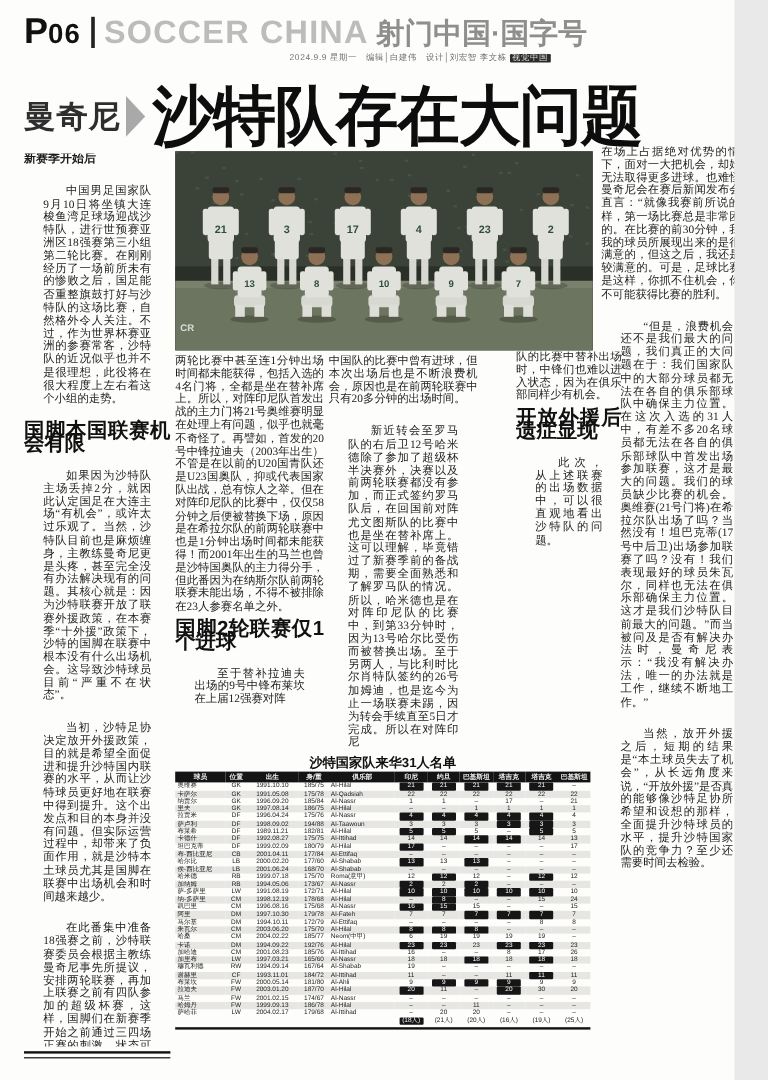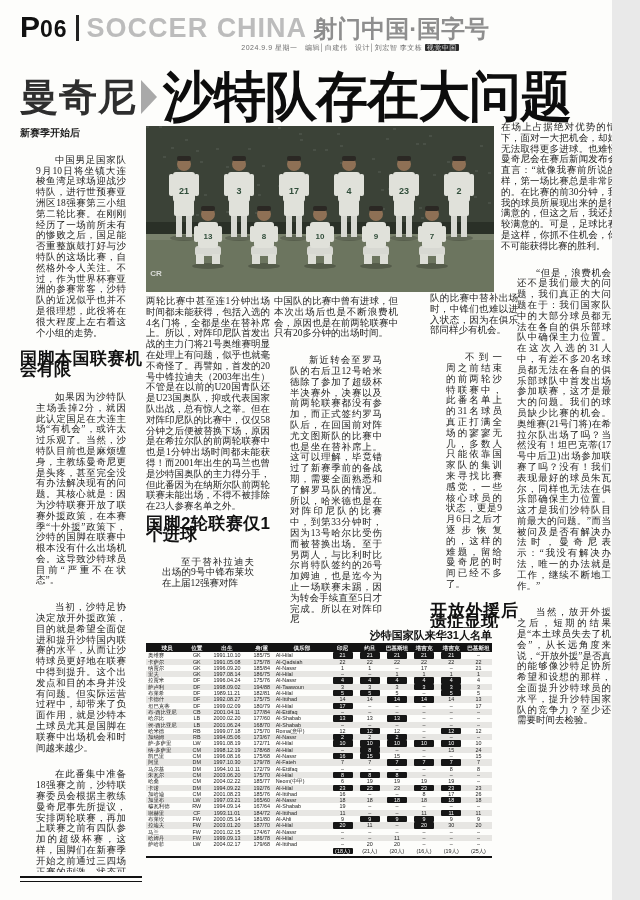--- a/index.html
+++ b/index.html
@@ -10,21 +10,21 @@
   .mh-p{font-family:"Liberation Sans","DejaVu Sans",sans-serif;font-weight:900;font-size:30px;color:#111;}
   .mh-num{font-family:"Liberation Sans",sans-serif;font-weight:900;font-size:23px;color:#111;letter-spacing:1px;}
   .mh-bar{display:inline-block;width:3px;height:26px;background:#222;margin:0 8px -4px 8px;}
   .mh-en{font-family:"Liberation Sans",sans-serif;font-weight:900;font-size:27px;color:#bcbcbc;letter-spacing:1px;}
   .mh-cn{font-family:"Liberation Sans",sans-serif;font-weight:900;font-size:24px;color:#8e8e8e;margin-left:6px;}
   #credits{position:absolute;left:205px;top:43px;width:290px;text-align:center;
            font-family:"Liberation Sans",sans-serif;font-size:7px;color:#6e6e6e;letter-spacing:.5px;}
   .badge{background:#2c2c2c;color:#ddd;padding:0 2px;border-radius:1px;}
   
   #headline{position:absolute;left:20px;top:62px;width:608px;height:58px;white-space:nowrap;}
-  .kicker{font-family:"Liberation Sans",sans-serif;font-weight:900;font-size:38px;color:#2e2e2e;
+  .kicker{font-family:"Liberation Sans",sans-serif;font-weight:900;font-size:26px;color:#2e2e2e;
           display:inline-block;vertical-align:middle;letter-spacing:1px;}
   .tri{display:inline-block;vertical-align:middle;width:0;height:0;margin:0 6px 0 4px;
        border-top:17px solid transparent;border-bottom:17px solid transparent;border-left:16px solid #a9a9a9;}
   .big-title{font-family:"Liberation Sans",sans-serif;font-weight:900;font-size:52px;color:#0d0d0d;
              display:inline-block;vertical-align:middle;letter-spacing:-1px;transform:scaleY(1.04);}
   
   .col{position:absolute;overflow:hidden;font-size:9.5px;line-height:10.8px;text-align:justify;}
   .blk-p{margin:16px;text-indent:2em;}
   .blk-c{margin:0;}
   .blk-by{margin:0 0 1px 0;font-weight:bold;font-family:"Liberation Sans",sans-serif;font-size:10px;}
@@ -32,21 +32,21 @@
   #col1{left:20px;top:128px;width:122px;height:744px;}
   #col2{left:146px;top:296px;width:124px;height:332px;}
   #col3{left:274px;top:296px;width:124px;height:332px;}
   #col4{left:430px;top:293px;width:88px;height:335px;}
   #col5{left:501px;top:122px;width:126px;height:750px;}
   #col1-rule{position:absolute;left:20px;top:876px;width:122px;height:3px;
              border-top:2px solid #111;border-bottom:1px solid #111;}
   
   #photo{position:absolute;left:146px;top:126px;width:348px;height:166px;background:#3f463b;}
   
-  #tbl-title{position:absolute;left:146px;top:628px;width:346px;text-align:right;
+  #tbl-title{position:absolute;left:146px;top:628px;width:346px;text-align:center;
              font-family:"Liberation Sans",sans-serif;font-weight:900;font-size:11px;color:#111;}
   #roster{position:absolute;left:146px;top:643px;width:346px;border-collapse:collapse;
           font-family:"Liberation Sans","DejaVu Sans",sans-serif;font-size:5.4px;line-height:6.3px;color:#222;}
   #roster th{background:#141414;color:#f4f4f4;font-weight:bold;padding:1.5px 0;font-size:5.6px;}
   #roster td{padding:0 1px;text-align:center;height:6.3px;}
   #roster tr.alt{background:#e7e6e3;}
   #roster td.nm{text-align:left;padding-left:2px;}
   #roster td.club{text-align:left;}
   .hl{display:inline-block;background:#161616;color:#fff;min-width:18px;padding:0 1px;border-radius:1px;}
   #tbl-rule{position:absolute;left:146px;top:856px;width:346px;height:0;border-top:2.5px solid #111;}
@@ -272,21 +272,20 @@
       <div class="blk-c">两轮比赛中甚至连1分钟出场时间都未能获得，包括入选的4名门将，全都是坐在替补席上。所以，对阵印尼队首发出战的主力门将21号奥维赛明显在处理上有问题，似乎也就毫不奇怪了。再譬如，首发的20号中锋拉迪夫（2003年出生）不管是在以前的U20国青队还是U23国奥队，抑或代表国家队出战，总有惊人之举。但在对阵印尼队的比赛中，仅仅58分钟之后便被替换下场，原因是在希拉尔队的前两轮联赛中也是1分钟出场时间都未能获得！而2001年出生的马兰也曾是沙特国奥队的主力得分手，但此番因为在纳斯尔队前两轮联赛未能出场，不得不被排除在23人参赛名单之外。</div>
       <div class="blk-h">国脚2轮联赛仅1个进球</div>
       <div class="blk-p">至于替补拉迪夫出场的9号中锋布莱坎在上届12强赛对阵</div>
     </div>
   <div id="col3" class="col">
       <div class="blk-c">中国队的比赛中曾有进球，但本次出场后也是不断浪费机会，原因也是在前两轮联赛中只有20多分钟的出场时间。</div>
       <div class="blk-p">新近转会至罗马队的右后卫12号哈米德除了参加了超级杯半决赛外，决赛以及前两轮联赛都没有参加，而正式签约罗马队后，在回国前对阵尤文图斯队的比赛中也是坐在替补席上。这可以理解，毕竟错过了新赛季前的备战期，需要全面熟悉和了解罗马队的情况。所以，哈米德也是在对阵印尼队的比赛中，到第33分钟时，因为13号哈尔比受伤而被替换出场。至于另两人，与比利时比尔肖特队签约的26号加姆迪，也是迄今为止一场联赛未踢，因为转会手续直至5日才完成。所以在对阵印尼</div>
     </div>
   <div id="col4" class="col">
       <div class="blk-c">队的比赛中替补出场时，中锋们也难以进入状态，因为在俱乐部同样少有机会。</div>
-      <div class="blk-p">不到一周之前结束的前两轮沙特联赛中，此番名单上的31名球员真正打满全场的寥寥无几，多数人只能依靠国家队的集训来寻找比赛感觉，一些核心球员的状态，更是9月6日之后才逐步恢复的，这样的难题，留给曼奇尼的时间已经不多了。</div>
       <div class="blk-h">开放外援后遗症显现</div>
       <div class="blk-p">此次，从上述联赛的出场数据中，可以很直观地看出沙特队的问题。</div>
     </div>
   <div id="col5" class="col">
       <div class="blk-c">在场上占据绝对优势的情况下，面对一大把机会，却始终无法取得更多进球。也难怪，曼奇尼会在赛后新闻发布会上直言：“就像我赛前所说的那样，第一场比赛总是非常困难的。在比赛的前30分钟，我对我的球员所展现出来的是很不满意的，但这之后，我还是比较满意的。可是，足球比赛就是这样，你抓不住机会，你就不可能获得比赛的胜利。</div>
       <div class="blk-p">“但是，浪费机会还不是我们最大的问题，我们真正的大问题在于：我们国家队中的大部分球员都无法在各自的俱乐部球队中确保主力位置。在这次入选的31人中，有差不多20名球员都无法在各自的俱乐部球队中首发出场参加联赛，这才是最大的问题。我们的球员缺少比赛的机会。奥维赛(21号门将)在希拉尔队出场了吗？当然没有！坦巴克蒂(17号中后卫)出场参加联赛了吗？没有！我们表现最好的球员朱瓦尔，同样也无法在俱乐部确保主力位置。这才是我们沙特队目前最大的问题。”而当被问及是否有解决办法时，曼奇尼表示：“我没有解决办法，唯一的办法就是工作，继续不断地工作。”</div>
       <div class="blk-p">当然，放开外援之后，短期的结果是“本土球员失去了机会”，从长远角度来说，“开放外援”是否真的能够像沙特足协所希望和设想的那样，全面提升沙特球员的水平，提升沙特国家队的竞争力？至少还需要时间去检验。</div>
     </div>
   <div id="col1-rule"></div>
 

